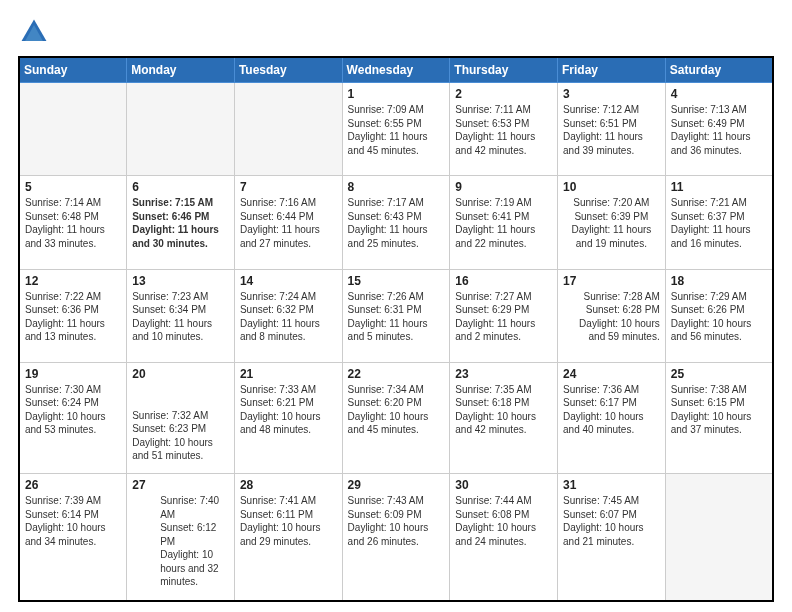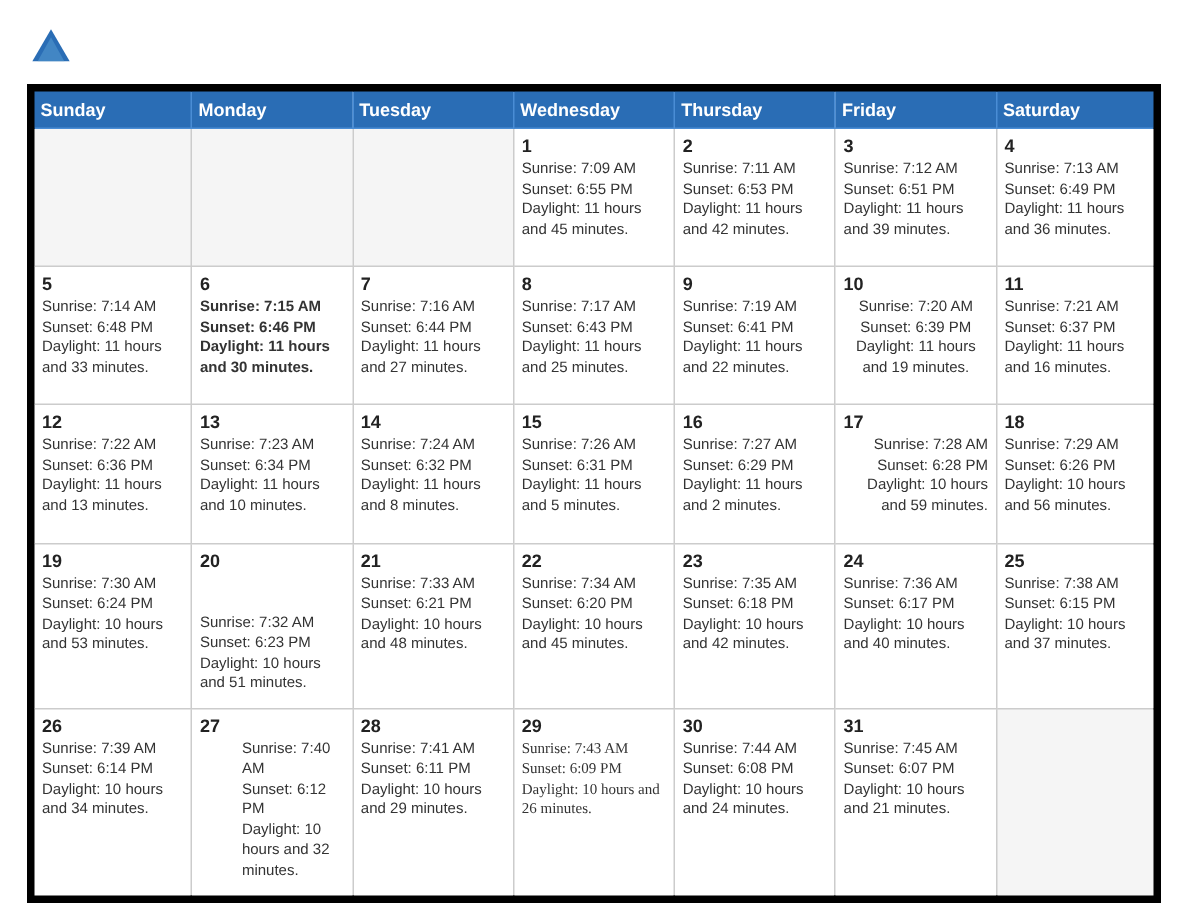--- a/index.html
+++ b/index.html
@@ -55,21 +55,21 @@
       font-weight: bold;
       color: #222;
       line-height: 1.1;
     }
     .location {
       font-size: 14px;
       color: #444;
     }
     .calendar {
       flex: 1;
-      border: 5px solid #000000;
+      border: 2px solid #000000;
       border-collapse: collapse;
       width: 100%;
       table-layout: fixed;
     }
     .calendar th {
       background: #2a6db5;
       color: #fff;
       font-size: 12px;
       font-weight: bold;
       padding: 5px 4px;
@@ -309,21 +309,21 @@
 Daylight: 10 hours and 32 minutes.</div>
           </td>
           <td>
             <div class="day-number">28</div>
             <div class="day-info" style="white-space: pre-line;">Sunrise: 7:41 AM
 Sunset: 6:11 PM
 Daylight: 10 hours and 29 minutes.</div>
           </td>
           <td>
             <div class="day-number">29</div>
-            <div class="day-info" style="white-space: pre-line; font-family: Liberation Serif, serif;">Sunrise: 7:43 AM
+            <div class="day-info" style="white-space: pre-line;">Sunrise: 7:43 AM
 Sunset: 6:09 PM
 Daylight: 10 hours and 26 minutes.</div>
           </td>
           <td>
             <div class="day-number">30</div>
             <div class="day-info" style="white-space: pre-line;">Sunrise: 7:44 AM
 Sunset: 6:08 PM
 Daylight: 10 hours and 24 minutes.</div>
           </td>
           <td>

